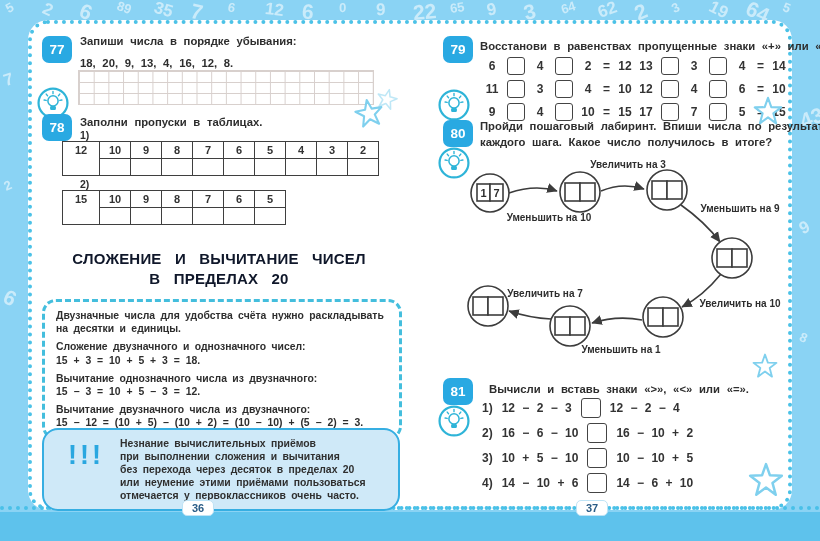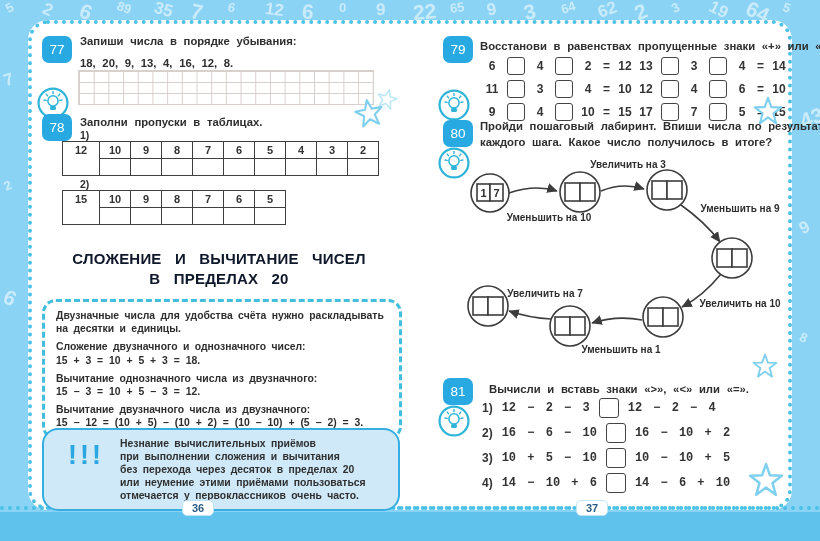--- a/index.html
+++ b/index.html
@@ -6,21 +6,21 @@
   #app{position:relative;width:820px;height:541px;background:#8ad3f4;overflow:hidden;
        font-family:"Liberation Sans",sans-serif;color:#2f2f2f;}
   .bg-digit{position:absolute;color:rgba(255,255,255,.55);font-weight:bold;z-index:0;}
   #bottom-strip{position:absolute;left:0;top:512px;width:820px;height:29px;background:#5ec2ec;z-index:1;}
   #panel{position:absolute;left:28px;top:20px;width:756px;height:482px;background:#fff;
          border:4px dotted #4cc2e7;border-radius:20px;z-index:2;}
   #page-rule{position:absolute;left:0;top:506px;width:820px;border-top:4px dotted #49c0e8;z-index:3;}
   .page-tab{position:absolute;top:500px;background:#fff;border:1px solid #bfe3f5;border-radius:5px;
             padding:1px 9px;font-size:11px;font-weight:bold;color:#2a5c86;z-index:4;}
   .badge{position:absolute;width:30px;height:27px;background:#29a9e2;border-radius:7px;color:#fff;
-         font-weight:normal;font-size:13.5px;display:flex;align-items:center;justify-content:center;z-index:3;}
+         font-weight:bold;font-size:13.5px;display:flex;align-items:center;justify-content:center;z-index:3;}
   .task-text{position:absolute;font-size:11.3px;font-weight:600;color:#2e2e2e;word-spacing:3.5px;
              line-height:16px;z-index:3;white-space:nowrap;}
   .small-label{position:absolute;font-size:10.5px;font-weight:700;color:#2e2e2e;z-index:3;}
   .bulb{position:absolute;width:34px;height:34px;z-index:3;}
   .star{position:absolute;z-index:3;}
   .grid77{position:absolute;left:78px;top:70px;width:294px;height:33px;border:1px solid #d8d0cd;
           background-image:linear-gradient(#d8d0cd 1px,transparent 1px),
                            linear-gradient(90deg,#d8d0cd 1px,transparent 1px);
           background-size:14.7px 11px;z-index:3;}
   table.wk{border-collapse:collapse;position:absolute;z-index:3;}
@@ -37,21 +37,21 @@
   .warnbox{position:absolute;left:42px;top:428px;width:330px;background:#cfe9f8;border:2.5px solid #36aee2;
            border-radius:16px;padding:7px 12px;display:flex;gap:16px;align-items:flex-start;z-index:3;}
   .warn-marks{font-size:27px;font-weight:900;color:#2aa7e0;letter-spacing:3px;margin:3px 0 0 12px;}
   .warn-text{font-size:10.4px;font-weight:700;line-height:13px;color:#2f2f2f;word-spacing:2.5px;}
   .eq-col{position:absolute;display:flex;flex-direction:column;gap:6px;z-index:3;}
   .eq-row{display:flex;align-items:center;gap:7px;height:17px;font-size:12px;font-weight:700;color:#333;}
   .eq-row .num{min-width:16px;text-align:center;}
   .eqbox{display:inline-block;width:16px;height:16px;border:1.7px solid #444;border-radius:3px;background:#fff;}
   .cmp-col{position:absolute;display:flex;flex-direction:column;gap:7px;z-index:3;}
   .cmp-row{display:flex;align-items:center;gap:9px;height:18px;font-size:12px;font-weight:700;color:#333;}
-  .cmp-row .expr{word-spacing:4px;font-family:Liberation Mono, monospace;}
+  .cmp-row .expr{word-spacing:4px;}
   .cmpbox{display:inline-block;width:18px;height:18px;border:1.7px solid #444;border-radius:3px;background:#fff;}
   .maze{position:absolute;left:440px;top:155px;z-index:3;}
   .maze text{font-family:"Liberation Sans",sans-serif;font-size:10px;font-weight:bold;fill:#2e2e2e;}
   .maze .digit{font-size:11px;}
 </style>
 </head>
 <body>
 
 <svg width="0" height="0" style="position:absolute">
   <defs>

